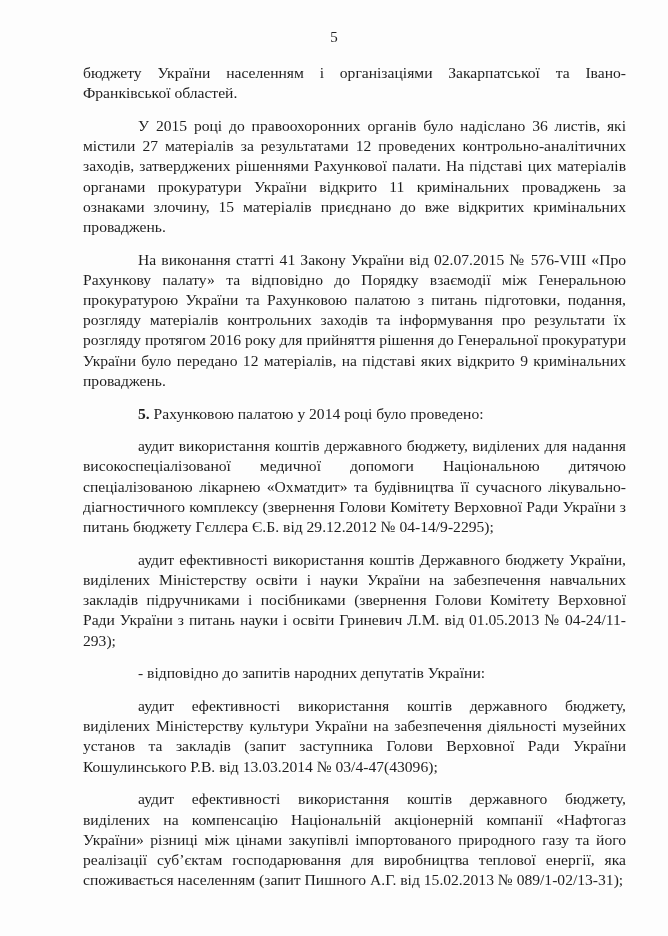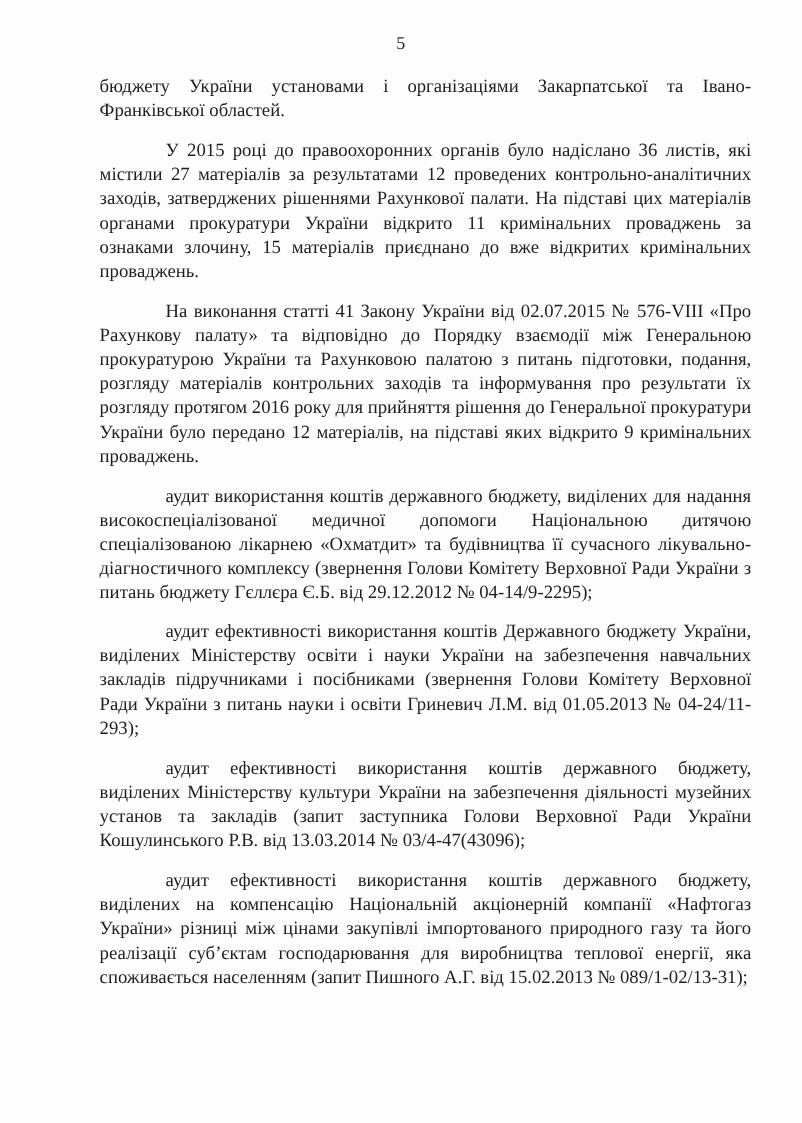--- a/index.html
+++ b/index.html
@@ -23,21 +23,23 @@
   .body-text p.indent { text-indent: 55px; }
   .bold { font-weight: bold; }
 </style>
 </head>
 <body>
 
 <div class="page">
   <div class="page-number">5</div>
 
   <div class="body-text">
-    <p>бюджету України установами і організаціями Закарпатської та Івано-Франківської областей.</p>
+    <p>бюджету України населенням і організаціями Закарпатської та Івано-Франківської областей.</p>
     <p class="indent">У 2015 році до правоохоронних органів було надіслано 36 листів, які містили 27 матеріалів за результатами 12 проведених контрольно-аналітичних заходів, затверджених рішеннями Рахункової палати. На підставі цих матеріалів органами прокуратури України відкрито 11 кримінальних проваджень за ознаками злочину, 15 матеріалів приєднано до вже відкритих кримінальних проваджень.</p>
     <p class="indent">На виконання статті 41 Закону України від 02.07.2015 № 576-VIII «Про Рахункову палату» та відповідно до Порядку взаємодії між Генеральною прокуратурою України та Рахунковою палатою з питань підготовки, подання, розгляду матеріалів контрольних заходів та інформування про результати їх розгляду протягом 2016 року для прийняття рішення до Генеральної прокуратури України було передано 12 матеріалів, на підставі яких відкрито 9 кримінальних проваджень.</p>
+    <p class="indent"><span class="bold">5.</span><span> Рахунковою палатою у 2014 році було проведено:</span></p>
     <p class="indent">аудит використання коштів державного бюджету, виділених для надання високоспеціалізованої медичної допомоги Національною дитячою спеціалізованою лікарнею «Охматдит» та будівництва її сучасного лікувально-діагностичного комплексу (звернення Голови Комітету Верховної Ради України з питань бюджету Гєллєра Є.Б. від 29.12.2012 № 04-14/9-2295);</p>
     <p class="indent">аудит ефективності використання коштів Державного бюджету України, виділених Міністерству освіти і науки України на забезпечення навчальних закладів підручниками і посібниками (звернення Голови Комітету Верховної Ради України з питань науки і освіти Гриневич Л.М. від 01.05.2013 № 04-24/11-293);</p>
+    <p class="indent">- відповідно до запитів народних депутатів України:</p>
     <p class="indent">аудит ефективності використання коштів державного бюджету, виділених Міністерству культури України на забезпечення діяльності музейних установ та закладів (запит заступника Голови Верховної Ради України Кошулинського Р.В. від 13.03.2014 № 03/4-47(43096);</p>
     <p class="indent">аудит ефективності використання коштів державного бюджету, виділених на компенсацію Національній акціонерній компанії «Нафтогаз України» різниці між цінами закупівлі імпортованого природного газу та його реалізації суб’єктам господарювання для виробництва теплової енергії, яка споживається населенням (запит Пишного А.Г. від 15.02.2013 № 089/1-02/13-31);</p>
   </div>
 </div>
 
 </body></html>

